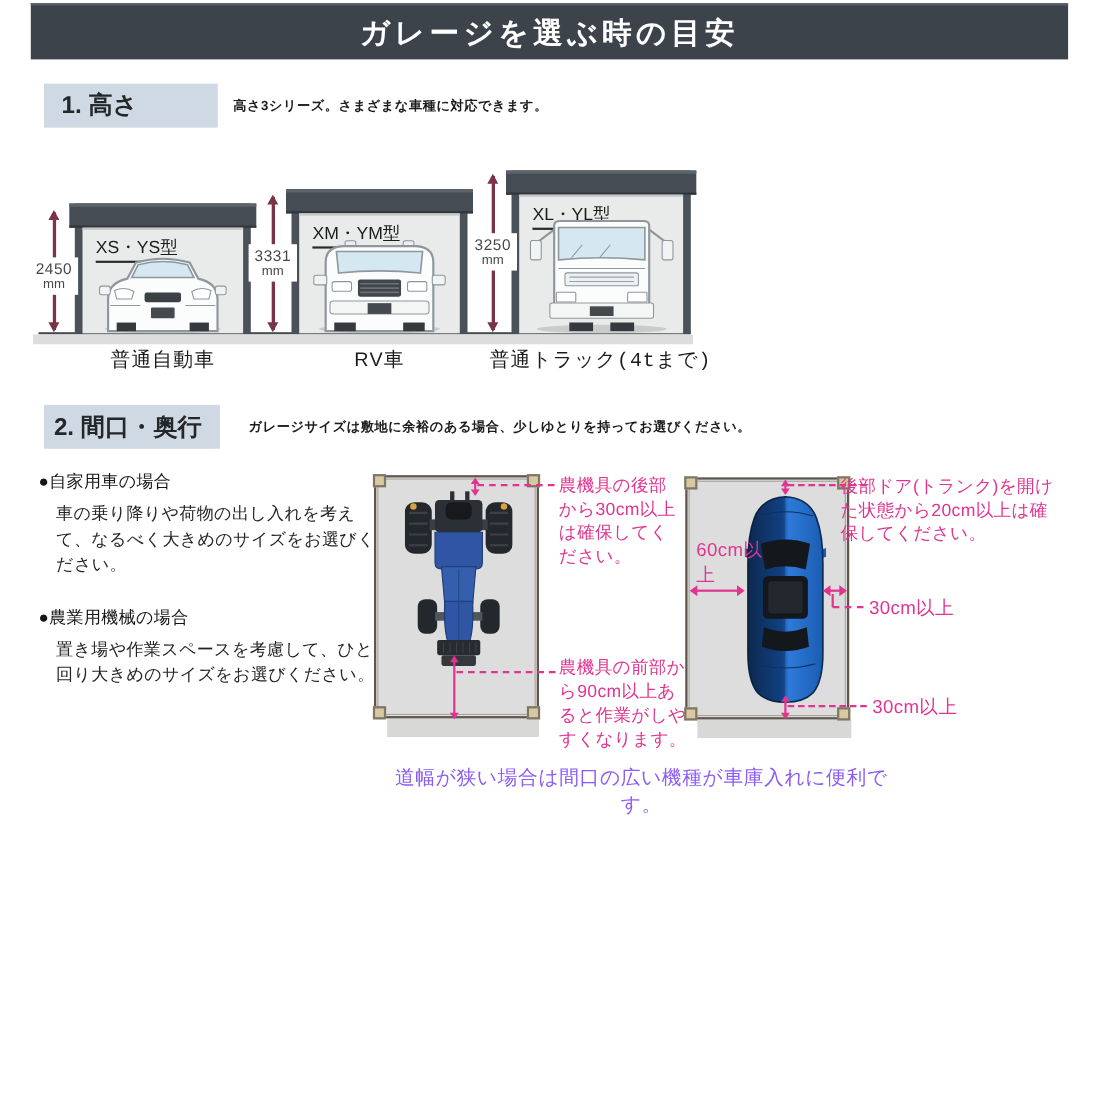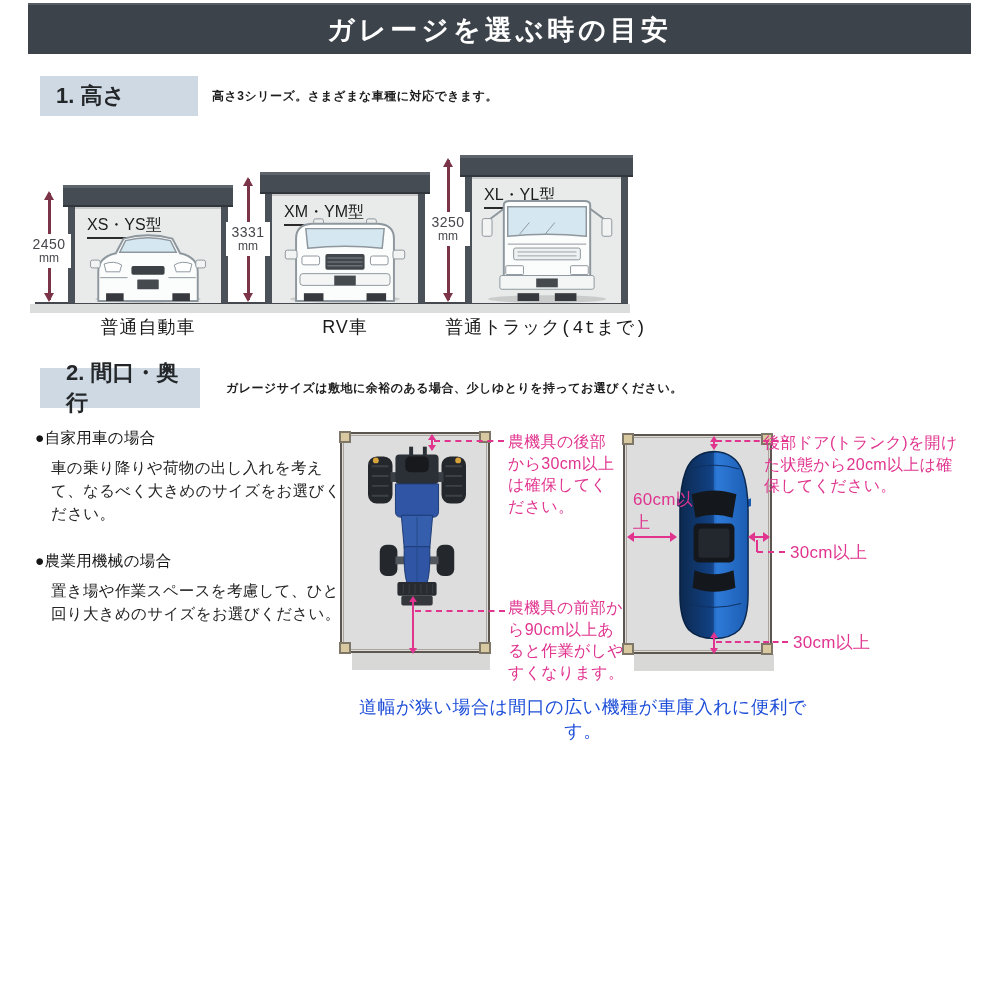--- a/index.html
+++ b/index.html
@@ -110,21 +110,21 @@
     border-top:5px solid transparent; border-bottom:5px solid transparent;
     border-left:7px solid var(--c);
   }
   .dash-h { position:absolute; border-top:2px dashed #e0348f; }
   .dash-v { position:absolute; border-left:2px dashed #e0348f; }
   .pk-note { position:absolute; color:#e0348f; font-size:16px; line-height:21.5px; letter-spacing:0.3px; }
   .pk-note.big { font-size:17px; line-height:23px; }
 
   .caption {
     left:348px; top:695px; width:470px; text-align:center;
-    font-size:18px; color:#1d4ed8; letter-spacing:0.5px;
+    font-size:18px; color:#8b5cf6; letter-spacing:0.5px;
   }
 </style>
 </head>
 <body>
 
 <div class="abs banner">
   <div class="banner-title">ガレージを選ぶ時の目安</div>
 </div>
 
 <div class="abs sec-label" style="left:40px; top:76px; width:158px;">
@@ -226,21 +226,21 @@
   </div>
 <div class="dim-label" style="left:426px; top:212px; width:44px;">
   <span class="val">3250</span>
   <span class="unit">mm</span>
 </div>
 
 <div class="vehicle-label" style="left:68px; top:315px; width:160px;">普通自動車</div>
 <div class="vehicle-label" style="left:265px; top:315px; width:160px;">RV車</div>
 <div class="vehicle-label" style="left:436px; top:315px; width:220px;font-family:Liberation Mono, monospace;">普通トラック(4tまで)</div>
 
-<div class="abs sec-label" style="left:40px; top:368px; width:160px; padding-left:26px;">
+<div class="abs sec-label" style="left:40px; top:368px; width:160px; padding-left:9px;">
   <span>2. 間口・奥行</span>
 </div>
 <div class="abs sec-desc" style="left:226px; top:368px;">ガレージサイズは敷地に余裕のある場合、少しゆとりを持ってお選びください。</div>
 
 <div class="abs advice">
   <div class="advice-item">
     <div class="heading">●自家用車の場合</div>
     <div class="body">車の乗り降りや荷物の出し入れを考えて、なるべく大きめのサイズをお選びください。</div>
   </div>
   <div class="advice-gap"></div>

